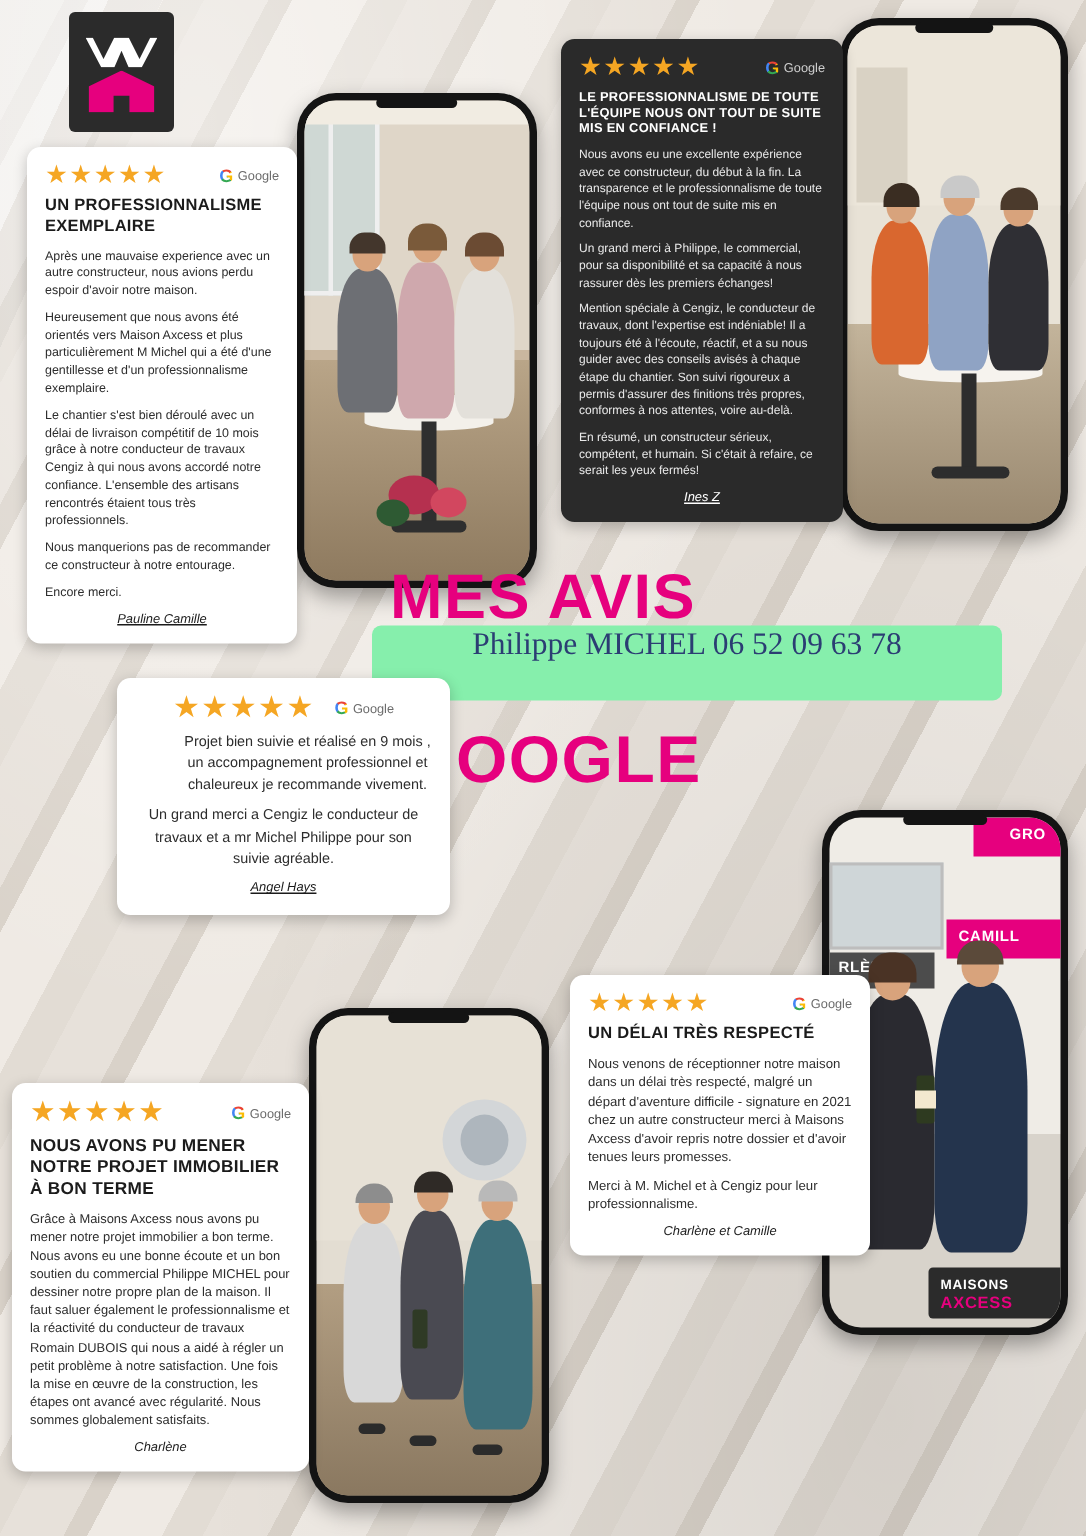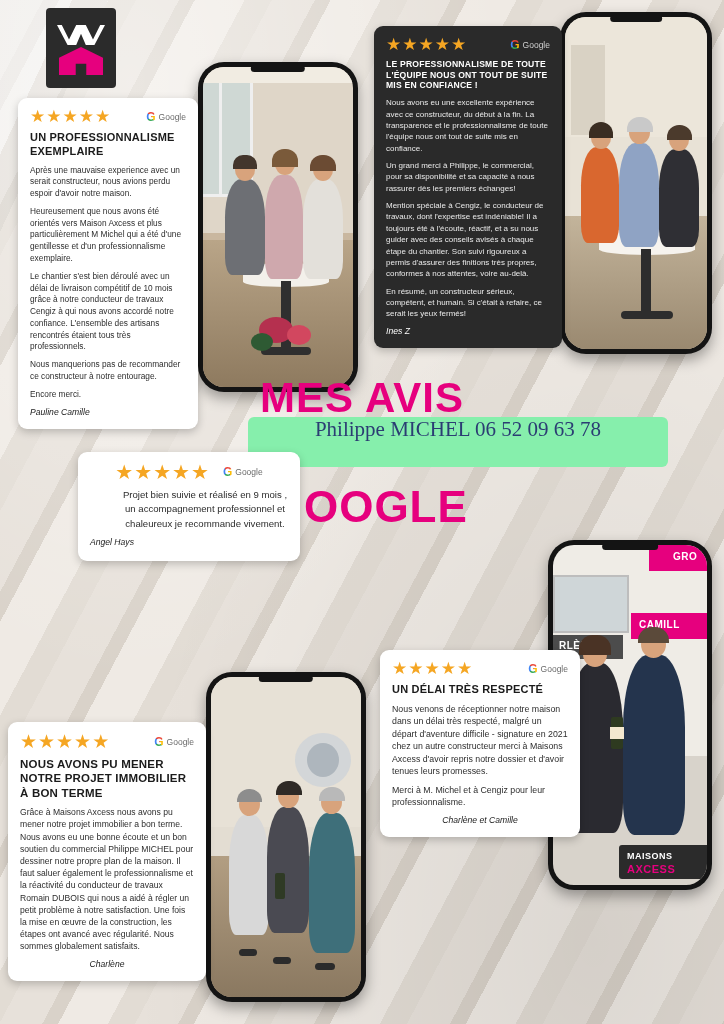--- a/index.html
+++ b/index.html
@@ -90,22 +90,22 @@
     background: conic-gradient(from -40deg, #ea4335 0 25%, #fbbc05 25% 50%, #34a853 50% 75%, #4285f4 75% 100%);
     -webkit-background-clip:text; background-clip:text; color:transparent;
   }
   .gbadge .gtxt { font-size:8.5px; color:#6b6b6b; }
   .card h3 {
     margin:0 0 6px 0; font-size:11px; font-weight:bold; color:#1b1b1b;
     text-transform:uppercase; letter-spacing:.2px; line-height:1.25;
   }
   .card p { margin:0 0 6px 0; font-size:8.3px; line-height:1.42; color:#2d2d2d; }
   .card .sig {
-    text-align:left; font-style:italic; font-size:8.6px; color:#1b1b1b;
-    margin-top:4px;
+    text-align:center; font-style:italic; font-size:8.6px; color:#1b1b1b;
+    text-decoration:underline; margin-top:4px;
   }
   .card .sig.plain { text-decoration:none; }
   .card.center p { text-align:center; }
   
   .card.dark {
     background:#2a2a2a;
   }
   .card.dark h3 { color:#ffffff; font-size:8.6px; }
   .card.dark p  { color:#e9e9e9; font-size:8px; }
   .card.dark .sig { color:#ffffff; }
@@ -284,21 +284,21 @@
 
 <div class="card" style="left:18px; top:98px; width:180px;">
   <div class="stars-row">
     <span class="stars">★★★★★</span>
     <span class="gbadge">
       <span class="gmark">G</span>
       <span class="gtxt">Google</span>
     </span>
   </div>
   <h3>UN PROFESSIONNALISME EXEMPLAIRE</h3>
-  <p>Après une mauvaise experience avec un serait constructeur, nous avions perdu espoir d'avoir notre maison.</p>
+  <p>Après une mauvaise experience avec un autre constructeur, nous avions perdu espoir d'avoir notre maison.</p>
   <p>Heureusement que nous avons été orientés vers Maison Axcess et plus particulièrement M Michel qui a été d'une gentillesse et d'un professionnalisme exemplaire.</p>
   <p>Le chantier s'est bien déroulé avec un délai de livraison compétitif de 10 mois grâce à notre conducteur de travaux Cengiz à qui nous avons accordé notre confiance. L'ensemble des artisans rencontrés étaient tous très professionnels.</p>
   <p>Nous manquerions pas de recommander ce constructeur à notre entourage.</p>
   <p>Encore merci.</p>
   <div class="sig">Pauline Camille</div>
 </div>
 
 <div class="card dark" style="left:374px; top:26px; width:188px;">
   <div class="stars-row">
     <span class="stars">★★★★★</span>
@@ -328,20 +328,21 @@
 
 <div class="card center" style="left:78px; top:452px; width:222px; padding-bottom:14px;">
   <div class="stars-row" style="justify-content:center;">
     <span class="stars" style="font-size:20px;">★★★★★</span>
     <span class="gbadge" style="margin-left:10px;">
       <span class="gmark">G</span>
       <span class="gtxt">Google</span>
     </span>
   </div>
   <p style="font-size:9.6px;line-height:1.5;margin-left:32px;">Projet bien suivie et réalisé en 9 mois , un accompagnement professionnel et chaleureux je recommande vivement.</p>
+  <p style="font-size:9.6px;line-height:1.5;">Un grand merci a Cengiz le conducteur de travaux et a mr Michel Philippe pour son suivie agréable.</p>
   <div class="sig">Angel Hays</div>
 </div>
 
 <div class="card" style="left:380px; top:650px; width:200px;">
   <div class="stars-row">
     <span class="stars">★★★★★</span>
     <span class="gbadge">
       <span class="gmark">G</span>
       <span class="gtxt">Google</span>
     </span>

